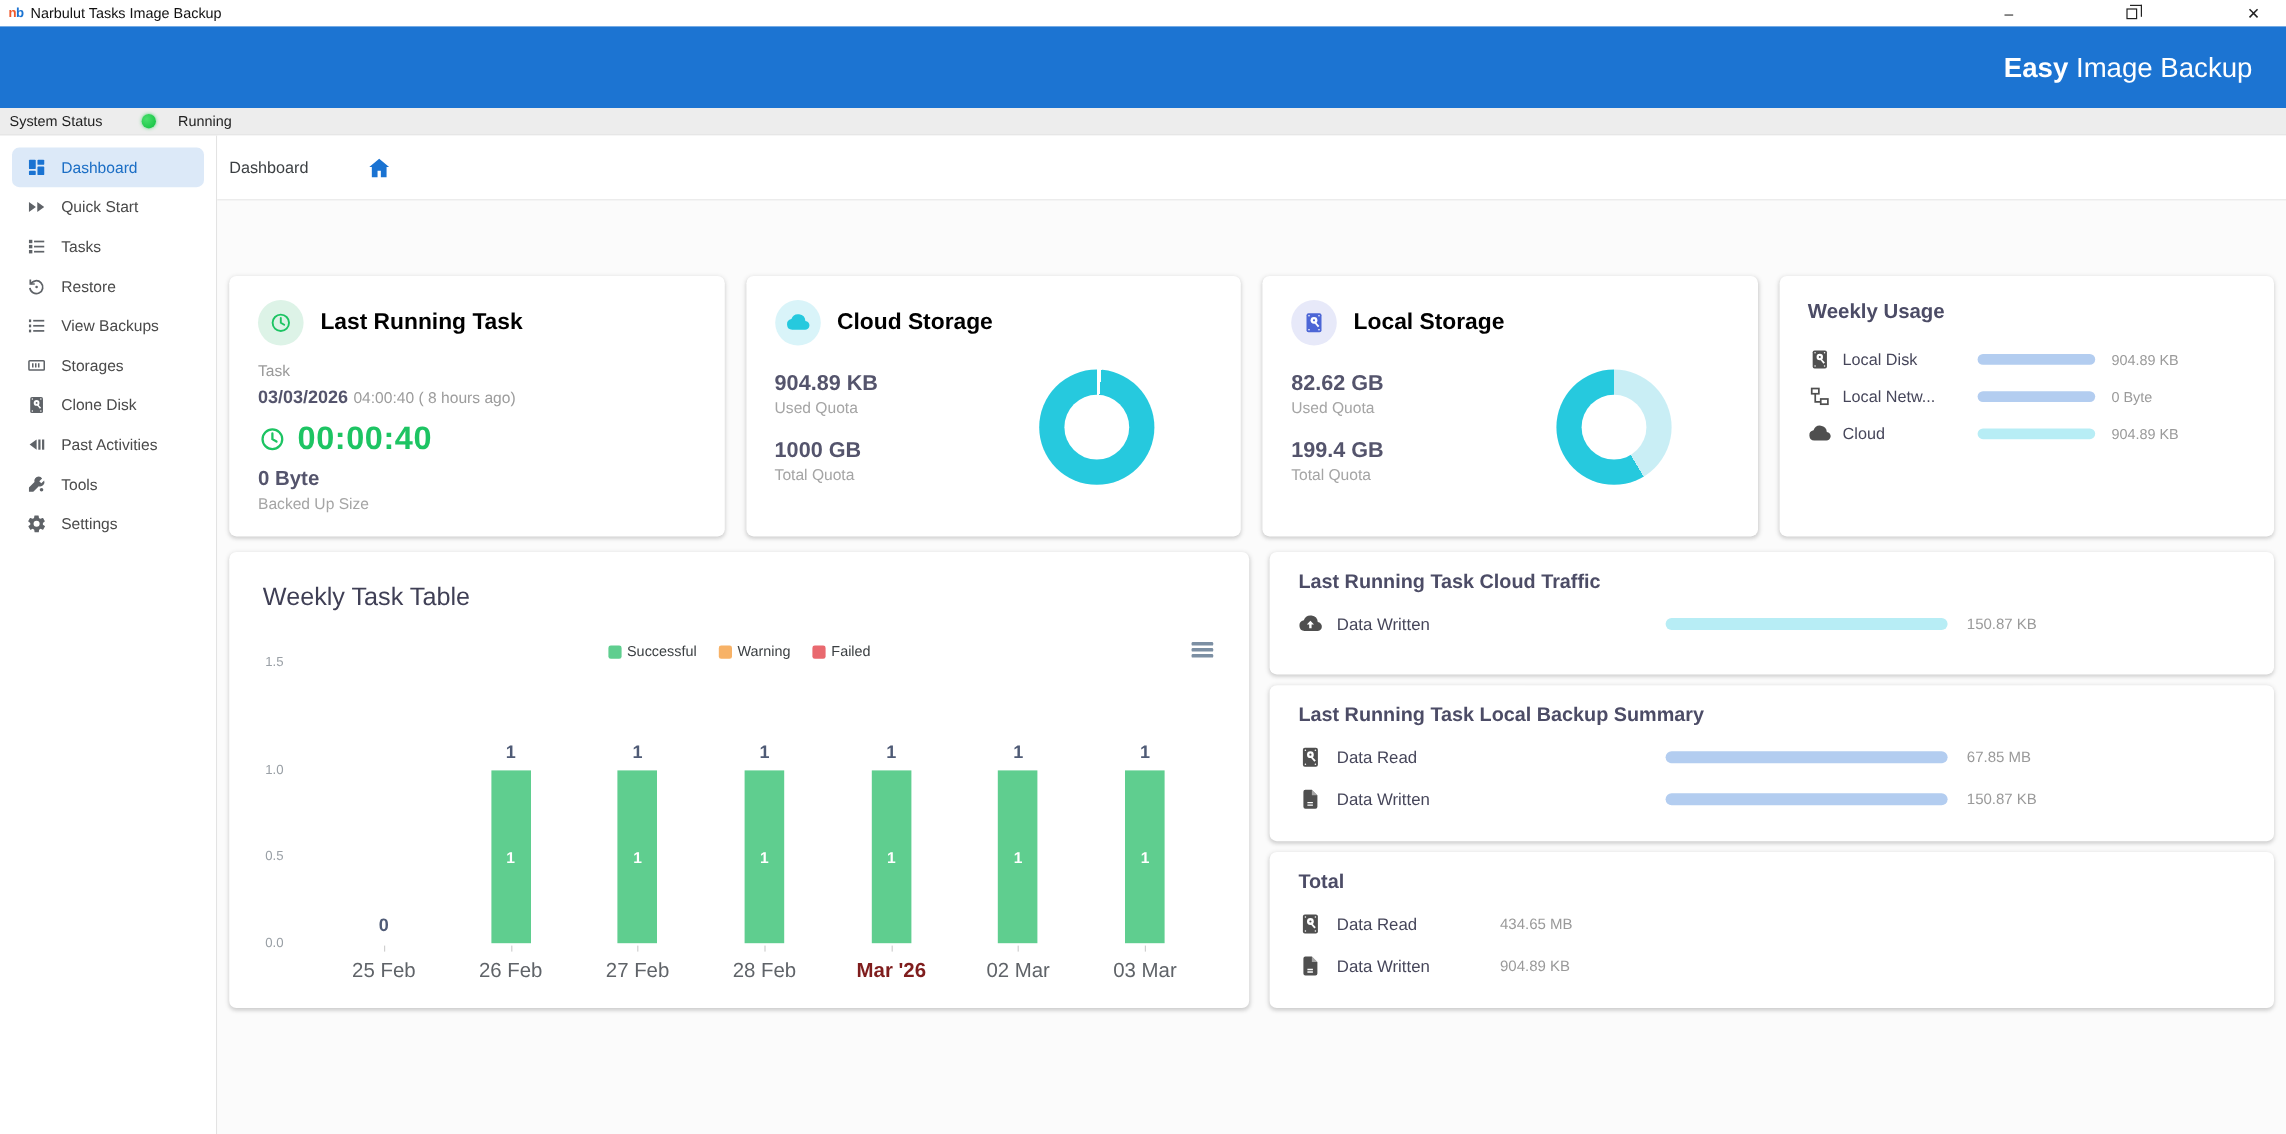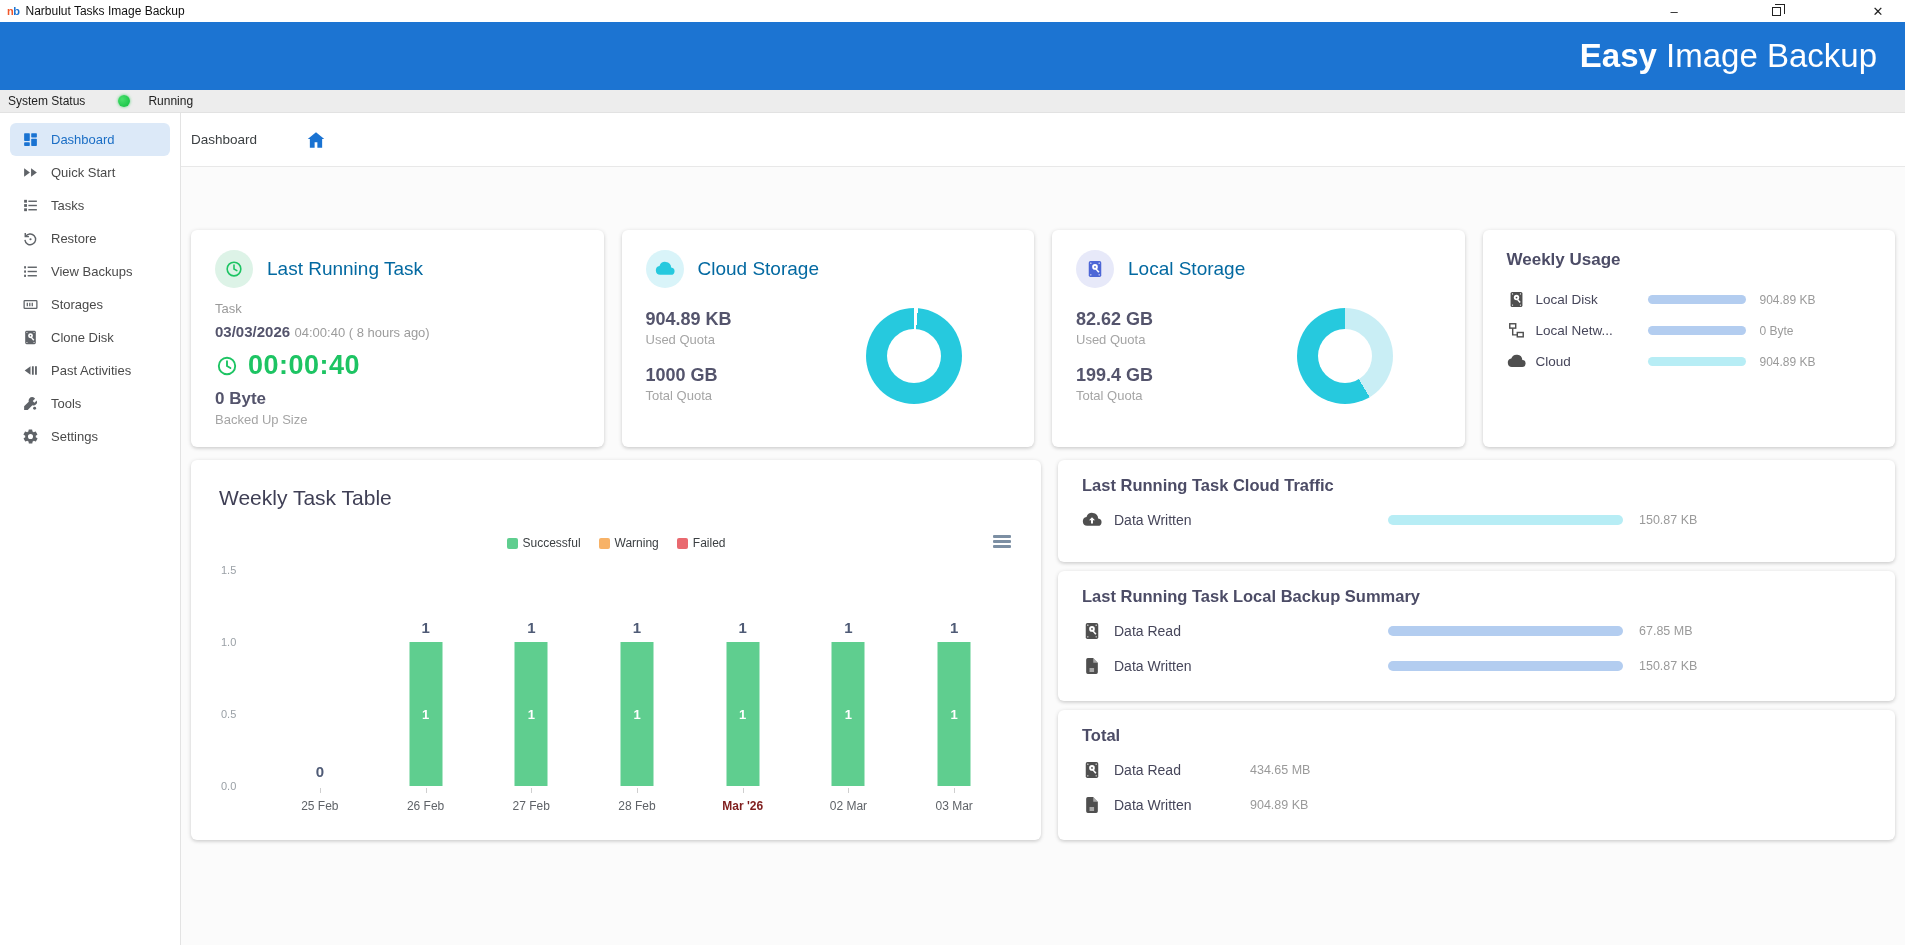--- a/index.html
+++ b/index.html
@@ -14,21 +14,21 @@
   .win-controls { margin-left:auto; display:flex; height:100%; }
   .win-btn { width:46px; height:100%; display:flex; align-items:center; justify-content:center; font-size:13px; color:#222; margin-left:56px; cursor:default; }
   .win-btn.close { margin-right:4px; }
   .restore-glyph { width:9px; height:9px; border:1px solid #222; position:relative; }
   .restore-glyph::before { content:""; position:absolute; left:2px; top:-4px; width:9px; height:9px; border:1px solid #222; border-bottom:none; border-left:none; }
 
   
   .appheader { height:68px; background:#1c74d2; display:flex; align-items:center; padding:0 28px 0 10px; }
   .logo { color:#fff; font-size:46px; font-weight:bold; letter-spacing:-2px; line-height:1; }
   .logo sup { font-size:13px; font-weight:normal; vertical-align:super; letter-spacing:0; }
-  .product { margin-left:auto; color:#fff; font-size:33px; }
+  .product { margin-left:auto; color:#fff; font-size:23px; }
   .product b { font-weight:bold; }
 
   
   .statusbar { height:23px; background:#ededed; display:flex; align-items:center; padding-left:8px; font-size:12px; color:#222; border-bottom:1px solid #e2e2e2; }
   .status-label { margin-right:33px; }
   .status-dot { width:12px; height:12px; border-radius:50%; background:radial-gradient(circle at 35% 35%, #49e06c, #0cbe3e); margin-right:18px; box-shadow:0 0 3px rgba(20,200,70,.7); }
 
   
   .main { display:flex; height:832px; }
   .sidebar { width:181px; border-right:1px solid #e3e3e3; padding-top:10px; background:#fff; flex:none; }
@@ -48,21 +48,21 @@
 
   .row1 { display:grid; grid-template-columns:repeat(4, 1fr); gap:18px; height:210px; margin-bottom:20px; }
   .row1 .card { padding:20px 24px; }
 
   .card-head { display:flex; align-items:center; gap:14px; }
   .icon-circle { width:38px; height:38px; border-radius:50%; display:flex; align-items:center; justify-content:center; flex:none; }
   .icon-circle .icon { width:20px; height:20px; display:flex; }
   .ic-green { background:#ddf3e7; color:#1dc463; }
   .ic-cyan  { background:#d9f4f9; color:#26c9de; }
   .ic-lav   { background:#e7e9f9; color:#4c66d6; }
-  .card-title { font-size:19px; font-weight:400; color:#0369a1; }
+  .card-title { font-size:19px; font-weight:700; color:#000000; }
 
   
   .task-name { margin-top:13px; font-size:13px; color:#9a9a9a; }
   .task-date { margin-top:7px; }
   .task-date .d { font-size:15px; font-weight:bold; color:#54546c; }
   .task-date .t { font-size:13px; color:#9c9c9c; }
   .duration { margin-top:9px; display:flex; align-items:center; gap:9px; color:#1dc463; }
   .duration .icon { width:24px; height:24px; display:flex; }
   .duration-text { font-size:27px; font-weight:bold; letter-spacing:.5px; }
   .backed { margin-top:8px; font-size:17px; font-weight:bold; color:#54546c; }
@@ -104,21 +104,21 @@
   .legend-swatch { width:11px; height:11px; border-radius:2px; }
   .menu-icon { position:absolute; right:2px; top:1px; width:18px; cursor:pointer; }
   .menu-icon div { height:2.6px; background:#7c8fa3; margin-bottom:2.6px; border-radius:1px; }
 
   .plot { position:relative; margin:18px 6px 0 48px; height:270px; }
   .cols { position:absolute; left:0; right:0; top:0; bottom:54px; display:flex; }
   .col { flex:1; position:relative; }
   .bar-seg { position:absolute; left:50%; transform:translateX(-50%); width:33px; display:flex; align-items:center; justify-content:center; color:#fff; font-size:13px; font-weight:bold; }
   .bar-total { position:absolute; left:0; width:100%; text-align:center; font-size:15px; font-weight:bold; color:#4f5b76; }
   .xtick { position:absolute; left:50%; bottom:-7px; width:1px; height:5px; background:#cfcfcf; }
-  .xlabel { position:absolute; top:calc(100% + 13px); width:100%; text-align:center; font-size:12px; color:#5f6368; }
+  .xlabel { position:absolute; top:calc(100% + 13px); width:100%; text-align:center; font-size:17px; color:#5f6368; }
   .xlabel.em { font-weight:bold; color:#7f1d1d; }
   .ytick { position:absolute; left:-46px; width:36px; text-align:left; font-size:11px; color:#9aa0a6; transform:translateY(50%); }
 
   .rcol { display:flex; flex-direction:column; gap:9px; }
   .rcard { padding:16px 24px; }
   .rcard.h1 { height:102px; }
   .rcard.h2 { height:130px; }
   .section-title { font-size:16.5px; font-weight:bold; color:#4c4c66; }
 </style>
 </head>
@@ -421,21 +421,21 @@
             <span class="menu-icon">
                 <div></div>
                 <div></div>
                 <div></div>
               </span>
           </div>
           <div class="plot" id="chart-plot">
               <div class="ytick" style="bottom: 54px;">0.0</div>
               <div class="ytick" style="bottom: 126px;">0.5</div>
               <div class="ytick" style="bottom: 198px;">1.0</div>
-              <div class="ytick" style="bottom: 270px; margin-top: 44px;">1.5</div>
+              <div class="ytick" style="bottom: 288px; margin-top: 44px;">1.5</div>
               <div class="cols">
                 <div class="col">
                   <div class="bar-total" style="bottom: 6px;">0</div>
                   <div class="xtick"></div>
                   <div class="xlabel">25 Feb</div>
                 </div>
                 <div class="col">
                   <div class="bar-seg" style="background: rgb(95, 206, 143); bottom: 0px; height: 144px;">1</div>
                   <div class="bar-total" style="bottom: 150px;">1</div>
                   <div class="xtick"></div>

